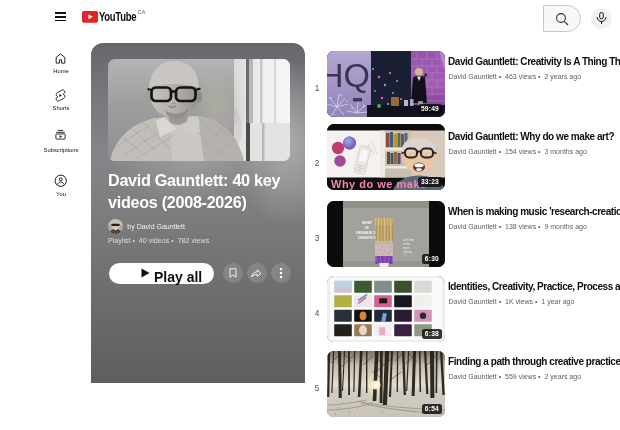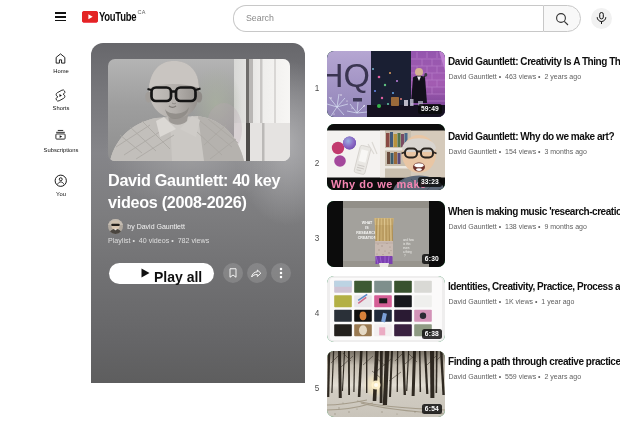--- a/index.html
+++ b/index.html
@@ -50,23 +50,20 @@
   <div class="hline" style="top:12.2px"></div>
   <div class="hline" style="top:15.9px"></div>
   <div class="hline" style="top:19.6px"></div>
   <svg class="abs" style="left:41.5px;top:11px" width="16" height="11.5" viewBox="0 0 16 11.5">
     <rect x="0" y="0" width="16" height="11.5" rx="2.6" fill="#f03"></rect>
     <rect x="0" y="0" width="16" height="11.5" rx="2.6" fill="#e32424"></rect>
     <path d="M6.4 3.3v4.9l4.3-2.45z" fill="#fff"></path>
   </svg>
   <div id="ytword">YouTube</div>
   <div id="cc">CA</div>
-  <div id="search">
-      <span>Search</span>
-    </div>
   <div id="searchbtn">
     <svg style="position:absolute;left:11px;top:5.5px" width="14" height="14" viewBox="0 0 14 14">
       <circle cx="6" cy="6" r="4.4" fill="none" stroke="#333" stroke-width="1.1"></circle>
       <line x1="9.3" y1="9.3" x2="13" y2="13" stroke="#333" stroke-width="1.1"></line>
     </svg>
   </div>
   <div id="micbtn">
     <svg style="position:absolute;left:5px;top:4px" width="11" height="13" viewBox="0 0 11 13">
       <rect x="3.7" y="0.5" width="3.6" height="6.4" rx="1.8" fill="none" stroke="#111" stroke-width="1"></rect>
       <path d="M1.2 5.2 a4.3 4.3 0 0 0 8.6 0" fill="none" stroke="#111" stroke-width="1"></path>

